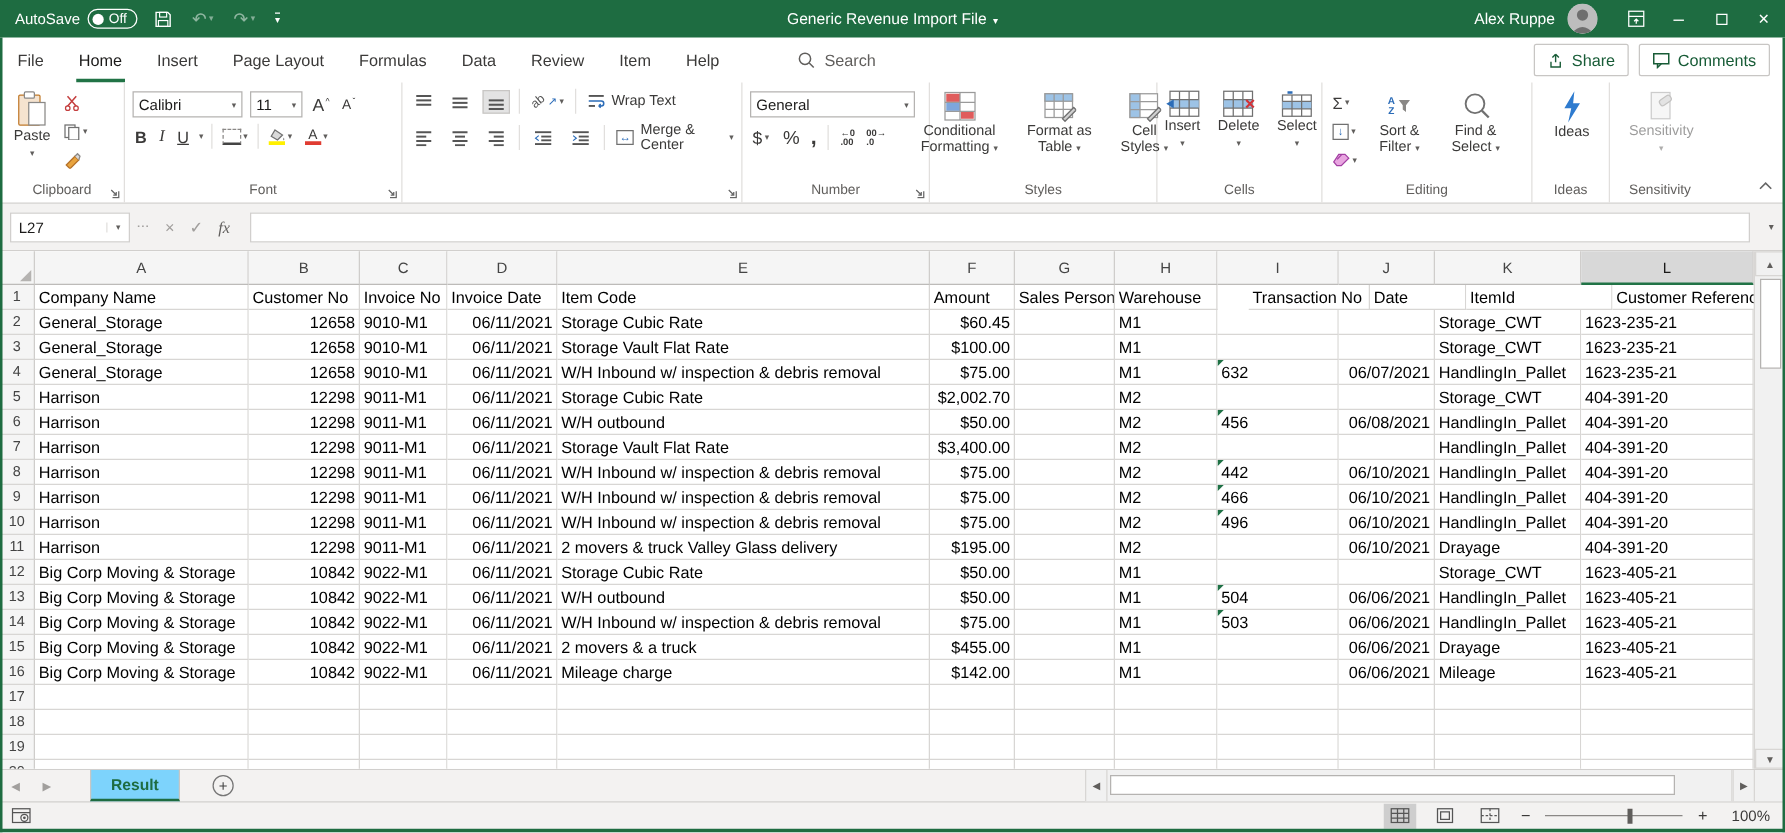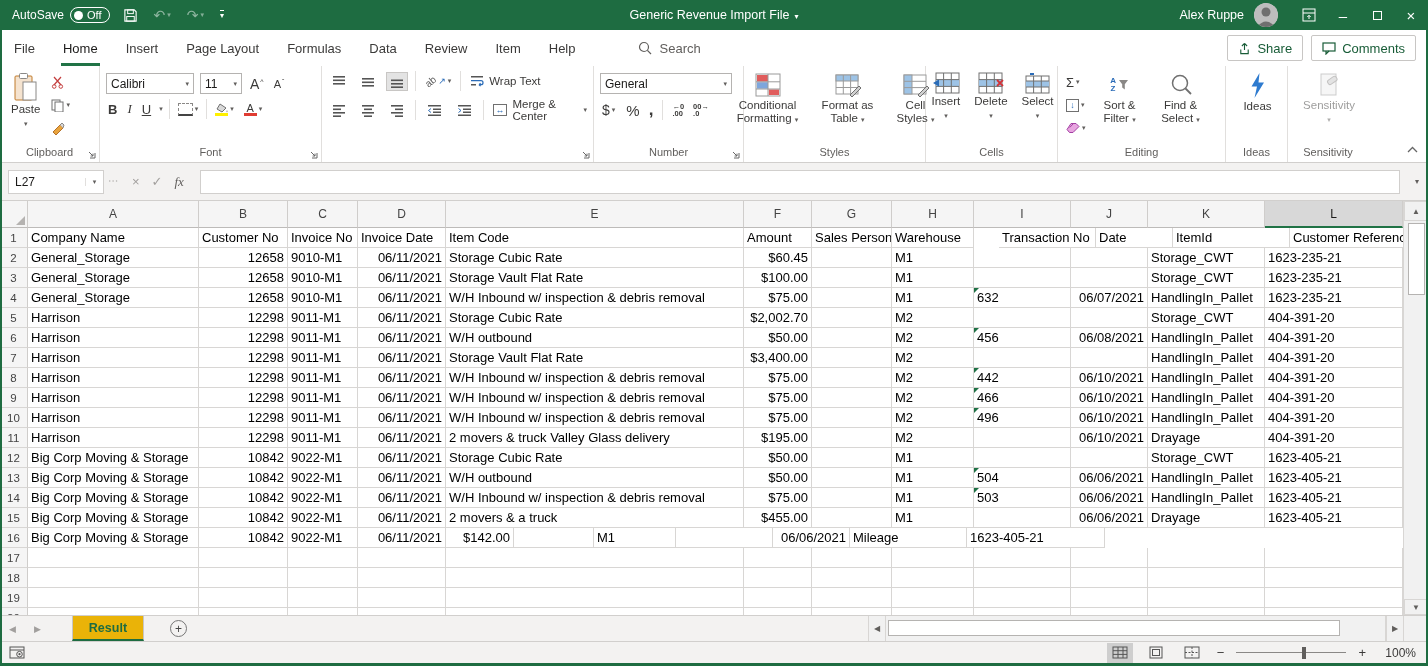--- a/index.html
+++ b/index.html
@@ -87,21 +87,21 @@
   .flag::before{content:"";position:absolute;left:0;top:0;border-top:5px solid #1E7145;border-right:5px solid transparent;}
   .grid-row.partial{height:7px;overflow:hidden;}
   .vscroll{position:absolute;right:0;top:0;width:25px;height:414px;background:#f1f1f1;border-left:1px solid #d8d6d4;display:flex;flex-direction:column;align-items:center;}
   .vs-btn{width:25px;height:20px;display:flex;align-items:center;justify-content:center;font-size:8px;color:#605e5c;background:#f1f1f1;border:1px solid #d8d6d4;}
   .vs-thumb{width:17px;height:72px;background:#fff;border:1px solid #b5b3b1;margin-top:2px;}
   .vs-bottom{margin-top:auto;height:16px;}
 
   
   .sheetbar{height:26px;background:#f3f2f1;border-top:1px solid #d1cfcd;display:flex;align-items:center;font-size:12.5px;}
   .nav{color:#a19f9d;font-size:9px;padding:0 9px;}
-  .sheet-tab{height:100%;display:flex;align-items:center;padding:0 16px;background:#eab308;border-left:1px solid #c8c6c4;border-right:1px solid #c8c6c4;border-bottom:2px solid var(--green);color:var(--green);font-weight:bold;margin-left:22px;}
+  .sheet-tab{height:100%;display:flex;align-items:center;padding:0 16px;background:#7dd3fc;border-left:1px solid #c8c6c4;border-right:1px solid #c8c6c4;border-bottom:2px solid var(--green);color:var(--green);font-weight:bold;margin-left:22px;}
   .add-sheet{width:17px;height:17px;border:1px solid #767676;border-radius:50%;display:flex;align-items:center;justify-content:center;font-size:12px;color:#444;margin-left:26px;}
   .hscroll{margin-left:auto;display:flex;align-items:center;height:100%;width:560px;}
   .hs-btn{width:17px;height:100%;display:flex;align-items:center;justify-content:center;font-size:8px;color:#605e5c;background:#f1f1f1;border-left:1px solid #d8d6d4;}
   .hs-track{flex:1;height:100%;background:#f1f1f1;border-left:1px solid #d8d6d4;border-right:1px solid #d8d6d4;padding:4px 2px;}
   .hs-thumb{width:452px;height:16px;background:#fff;border:1px solid #b5b3b1;}
   .hs-corner{width:25px;height:100%;background:#f1f1f1;border-left:1px solid #d8d6d4;}
 
   
   .statusbar{height:22px;background:#f3f2f1;border-top:1px solid #d1cfcd;display:flex;align-items:center;font-size:12px;color:#3b3a39;}
   .macro{margin-left:9px;display:flex;align-items:center;}
@@ -866,20 +866,21 @@
           <div class="cell c-r" style="width: 77px;">06/06/2021</div>
           <div class="cell c-l" style="width: 117px;">Drayage</div>
           <div class="cell c-l" style="width: 138px;">1623-405-21</div>
         </div>
         <div class="grid-row">
           <div class="row-header">16</div>
           <div class="cell c-l" style="width: 171px;">Big Corp Moving &amp; Storage</div>
           <div class="cell c-r" style="width: 89px;">10842</div>
           <div class="cell c-l" style="width: 70px;">9022-M1</div>
           <div class="cell c-r" style="width: 88px;">06/11/2021</div>
+          <div class="cell c-l" style="width: 298px;">Mileage charge</div>
           <div class="cell c-r" style="width: 68px;">$142.00</div>
           <div class="cell c-l" style="width: 80px;"></div>
           <div class="cell c-l" style="width: 82px;">M1</div>
           <div class="cell c-l" style="width: 97px;"></div>
           <div class="cell c-r" style="width: 77px;">06/06/2021</div>
           <div class="cell c-l" style="width: 117px;">Mileage</div>
           <div class="cell c-l" style="width: 138px;">1623-405-21</div>
         </div>
         <div class="grid-row">
           <div class="row-header">17</div>

